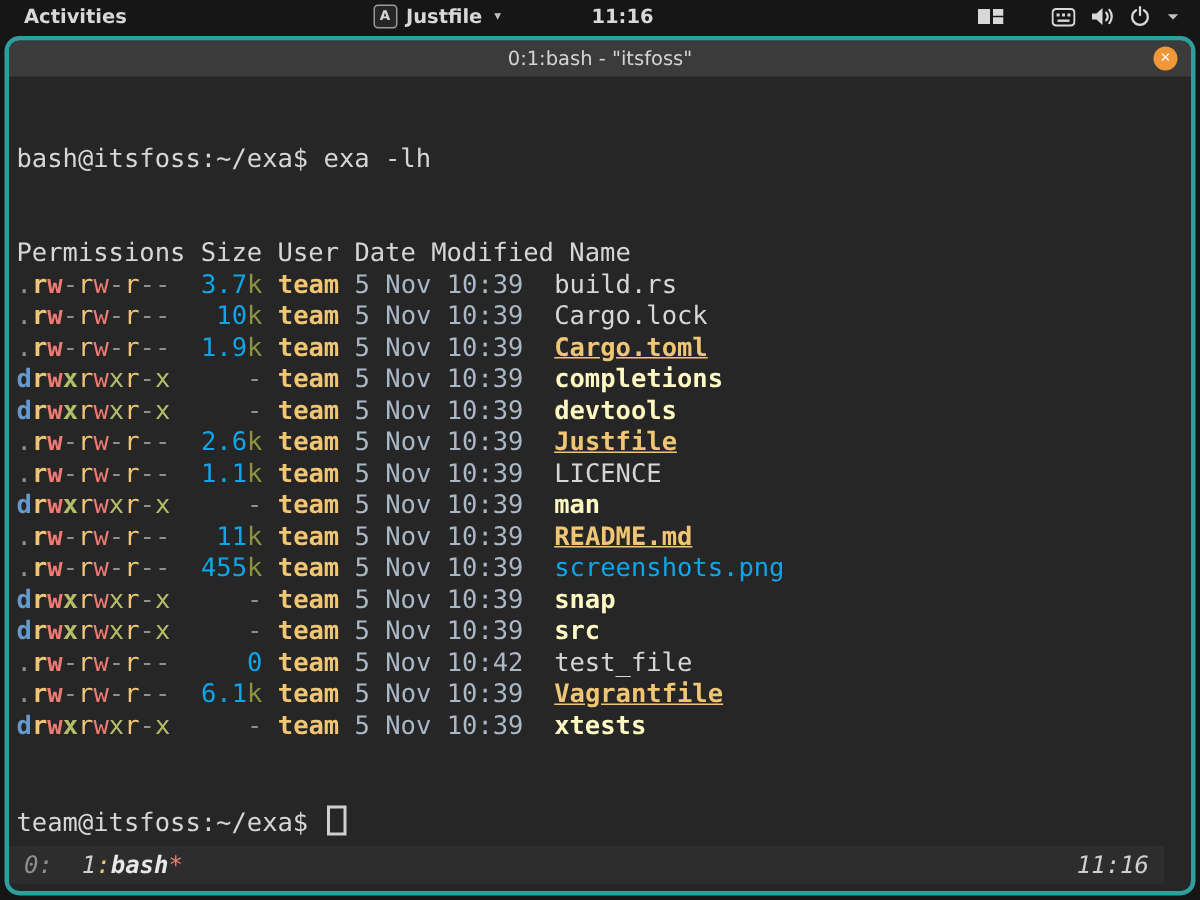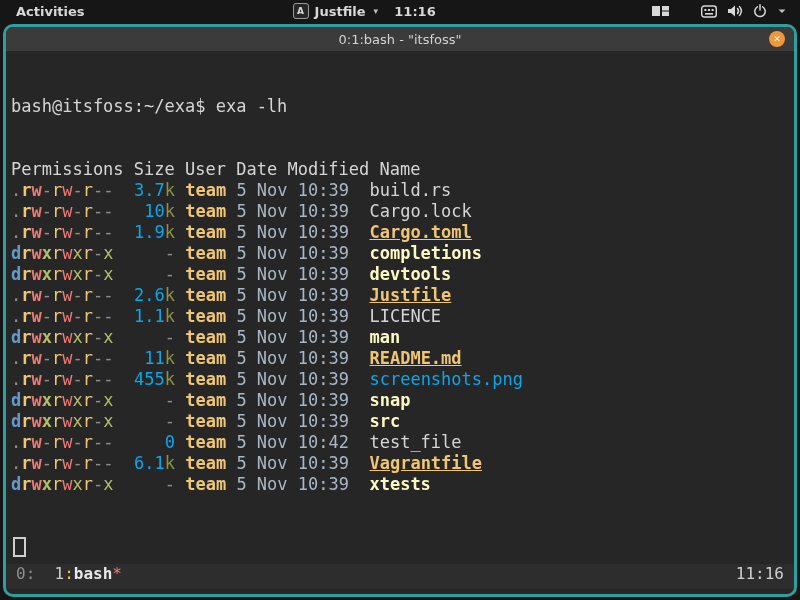--- a/index.html
+++ b/index.html
@@ -5,21 +5,21 @@
   html,body{margin:0;padding:0;}
   body{
     width:800px;height:600px;position:relative;overflow:hidden;
     background:#161616;
     font-family:"DejaVu Sans", sans-serif;
   }
   
   .topbar{
     position:absolute;top:0;left:0;width:800px;height:22px;
     background:#161616;color:#d8d8d8;
-    display:flex;align-items:center;font-size:13px;font-weight:bold;gap:44px;
+    display:flex;align-items:center;font-size:13px;font-weight:bold;
   }
   .activities{margin-left:12px;padding:0 4px;cursor:default;}
   .appmenu{margin-left:160px;display:flex;align-items:center;gap:6px;}
   .app-icon{
     width:14px;height:14px;border:1px solid #9a9a9a;border-radius:3px;
     background:#262626;color:#d8d8d8;font-size:9px;font-weight:bold;
     display:flex;align-items:center;justify-content:center;
   }
   .app-chevron{font-size:9px;color:#c0c0c0;margin-left:2px;}
   .topclock{position:absolute;left:415px;transform:translateX(-50%);font-weight:bold;}
@@ -66,25 +66,25 @@
   .n-dir{color:#fef9c3;font-weight:bold}
   .n-build{color:#f0c674;font-weight:bold;text-decoration:underline}
   .n-image{color:#0ea5e9}
   .u{}
   .cursor{
     display:inline-block;width:9px;height:16px;
     border:2px solid #cfcfcf;vertical-align:-3px;margin-left:2px;
   }
   
   .statusbar{
-    position:absolute;left:0;right:0;bottom:5px;height:25px;
+    position:absolute;left:0;right:18px;bottom:5px;height:25px;
     background:#2d2d2d;
     font-family:"DejaVu Sans Mono", monospace;font-size:16px;
-    display:flex;justify-content:space-between;
-    padding:0 10px;color:#cfcfcf;white-space:pre;
+    display:flex;align-items:center;justify-content:space-between;
+    padding:0 10px;color:#cfcfcf;white-space:pre;font-style:italic;
   }
   .st-session{color:#8f8f8f}
   .st-idx{color:#cfcfcf}
   .st-sep{color:#f0c674}
   .st-name{color:#e8e8e8;font-weight:bold}
   .st-star{color:#ee7b74}
   .st-clock{color:#cfcfcf}
 </style>
 </head>
 <body>
@@ -138,20 +138,20 @@
 
 <div class="window">
   <div class="titlebar">
     <span>0:1:bash - "itsfoss"</span>
     <span class="close-btn">✕</span>
   </div>
 
   <div class="term" id="term">
     <div class="line"><span class="c-def">bash@itsfoss:~/exa$ exa -lh</span></div>
     <div id="listing"><div class="line"><span class="c-def u">Permissions</span><span> </span><span class="c-def u">Size</span><span> </span><span class="c-def u">User</span><span> </span><span class="c-def u">Date Modified</span><span> </span><span class="c-def u">Name</span></div><div class="line"><span class="c-dim">.</span><span class="c-r b">r</span><span class="c-w b">w</span><span class="c-dim">-</span><span class="c-r">r</span><span class="c-w">w</span><span class="c-dim">-</span><span class="c-r">r</span><span class="c-dim">-</span><span class="c-dim">-</span><span>  </span><span class="c-num">3.7</span><span class="c-unit">k</span><span> </span><span class="c-user">team</span><span class="c-date"> 5 Nov 10:39  </span><span class="n-plain">build.rs</span></div><div class="line"><span class="c-dim">.</span><span class="c-r b">r</span><span class="c-w b">w</span><span class="c-dim">-</span><span class="c-r">r</span><span class="c-w">w</span><span class="c-dim">-</span><span class="c-r">r</span><span class="c-dim">-</span><span class="c-dim">-</span><span>   </span><span class="c-num">10</span><span class="c-unit">k</span><span> </span><span class="c-user">team</span><span class="c-date"> 5 Nov 10:39  </span><span class="n-plain">Cargo.lock</span></div><div class="line"><span class="c-dim">.</span><span class="c-r b">r</span><span class="c-w b">w</span><span class="c-dim">-</span><span class="c-r">r</span><span class="c-w">w</span><span class="c-dim">-</span><span class="c-r">r</span><span class="c-dim">-</span><span class="c-dim">-</span><span>  </span><span class="c-num">1.9</span><span class="c-unit">k</span><span> </span><span class="c-user">team</span><span class="c-date"> 5 Nov 10:39  </span><span class="n-build">Cargo.toml</span></div><div class="line"><span class="c-d b">d</span><span class="c-r b">r</span><span class="c-w b">w</span><span class="c-x b">x</span><span class="c-r">r</span><span class="c-w">w</span><span class="c-x">x</span><span class="c-r">r</span><span class="c-dim">-</span><span class="c-x">x</span><span>     </span><span class="c-dim">-</span><span> </span><span class="c-user">team</span><span class="c-date"> 5 Nov 10:39  </span><span class="n-dir">completions</span></div><div class="line"><span class="c-d b">d</span><span class="c-r b">r</span><span class="c-w b">w</span><span class="c-x b">x</span><span class="c-r">r</span><span class="c-w">w</span><span class="c-x">x</span><span class="c-r">r</span><span class="c-dim">-</span><span class="c-x">x</span><span>     </span><span class="c-dim">-</span><span> </span><span class="c-user">team</span><span class="c-date"> 5 Nov 10:39  </span><span class="n-dir">devtools</span></div><div class="line"><span class="c-dim">.</span><span class="c-r b">r</span><span class="c-w b">w</span><span class="c-dim">-</span><span class="c-r">r</span><span class="c-w">w</span><span class="c-dim">-</span><span class="c-r">r</span><span class="c-dim">-</span><span class="c-dim">-</span><span>  </span><span class="c-num">2.6</span><span class="c-unit">k</span><span> </span><span class="c-user">team</span><span class="c-date"> 5 Nov 10:39  </span><span class="n-build">Justfile</span></div><div class="line"><span class="c-dim">.</span><span class="c-r b">r</span><span class="c-w b">w</span><span class="c-dim">-</span><span class="c-r">r</span><span class="c-w">w</span><span class="c-dim">-</span><span class="c-r">r</span><span class="c-dim">-</span><span class="c-dim">-</span><span>  </span><span class="c-num">1.1</span><span class="c-unit">k</span><span> </span><span class="c-user">team</span><span class="c-date"> 5 Nov 10:39  </span><span class="n-plain">LICENCE</span></div><div class="line"><span class="c-d b">d</span><span class="c-r b">r</span><span class="c-w b">w</span><span class="c-x b">x</span><span class="c-r">r</span><span class="c-w">w</span><span class="c-x">x</span><span class="c-r">r</span><span class="c-dim">-</span><span class="c-x">x</span><span>     </span><span class="c-dim">-</span><span> </span><span class="c-user">team</span><span class="c-date"> 5 Nov 10:39  </span><span class="n-dir">man</span></div><div class="line"><span class="c-dim">.</span><span class="c-r b">r</span><span class="c-w b">w</span><span class="c-dim">-</span><span class="c-r">r</span><span class="c-w">w</span><span class="c-dim">-</span><span class="c-r">r</span><span class="c-dim">-</span><span class="c-dim">-</span><span>   </span><span class="c-num">11</span><span class="c-unit">k</span><span> </span><span class="c-user">team</span><span class="c-date"> 5 Nov 10:39  </span><span class="n-build">README.md</span></div><div class="line"><span class="c-dim">.</span><span class="c-r b">r</span><span class="c-w b">w</span><span class="c-dim">-</span><span class="c-r">r</span><span class="c-w">w</span><span class="c-dim">-</span><span class="c-r">r</span><span class="c-dim">-</span><span class="c-dim">-</span><span>  </span><span class="c-num">455</span><span class="c-unit">k</span><span> </span><span class="c-user">team</span><span class="c-date"> 5 Nov 10:39  </span><span class="n-image">screenshots.png</span></div><div class="line"><span class="c-d b">d</span><span class="c-r b">r</span><span class="c-w b">w</span><span class="c-x b">x</span><span class="c-r">r</span><span class="c-w">w</span><span class="c-x">x</span><span class="c-r">r</span><span class="c-dim">-</span><span class="c-x">x</span><span>     </span><span class="c-dim">-</span><span> </span><span class="c-user">team</span><span class="c-date"> 5 Nov 10:39  </span><span class="n-dir">snap</span></div><div class="line"><span class="c-d b">d</span><span class="c-r b">r</span><span class="c-w b">w</span><span class="c-x b">x</span><span class="c-r">r</span><span class="c-w">w</span><span class="c-x">x</span><span class="c-r">r</span><span class="c-dim">-</span><span class="c-x">x</span><span>     </span><span class="c-dim">-</span><span> </span><span class="c-user">team</span><span class="c-date"> 5 Nov 10:39  </span><span class="n-dir">src</span></div><div class="line"><span class="c-dim">.</span><span class="c-r b">r</span><span class="c-w b">w</span><span class="c-dim">-</span><span class="c-r">r</span><span class="c-w">w</span><span class="c-dim">-</span><span class="c-r">r</span><span class="c-dim">-</span><span class="c-dim">-</span><span>     </span><span class="c-num">0</span><span> </span><span class="c-user">team</span><span class="c-date"> 5 Nov 10:42  </span><span class="n-plain">test_file</span></div><div class="line"><span class="c-dim">.</span><span class="c-r b">r</span><span class="c-w b">w</span><span class="c-dim">-</span><span class="c-r">r</span><span class="c-w">w</span><span class="c-dim">-</span><span class="c-r">r</span><span class="c-dim">-</span><span class="c-dim">-</span><span>  </span><span class="c-num">6.1</span><span class="c-unit">k</span><span> </span><span class="c-user">team</span><span class="c-date"> 5 Nov 10:39  </span><span class="n-build">Vagrantfile</span></div><div class="line"><span class="c-d b">d</span><span class="c-r b">r</span><span class="c-w b">w</span><span class="c-x b">x</span><span class="c-r">r</span><span class="c-w">w</span><span class="c-x">x</span><span class="c-r">r</span><span class="c-dim">-</span><span class="c-x">x</span><span>     </span><span class="c-dim">-</span><span> </span><span class="c-user">team</span><span class="c-date"> 5 Nov 10:39  </span><span class="n-dir">xtests</span></div></div>
-    <div class="line"><span class="cursor"></span></div>
+    <div class="line"><span class="c-def">team@itsfoss:~/exa$ </span><span class="cursor"></span></div>
   </div>
 
   <div class="statusbar">
     <span><span class="st-session">0:</span><span>  </span><span><span class="st-idx">1</span><span class="st-sep">:</span><span class="st-name">bash</span><span class="st-star">*</span></span></span>
     <span class="st-clock">11:16</span>
   </div>
 </div>
 
 </body></html>

